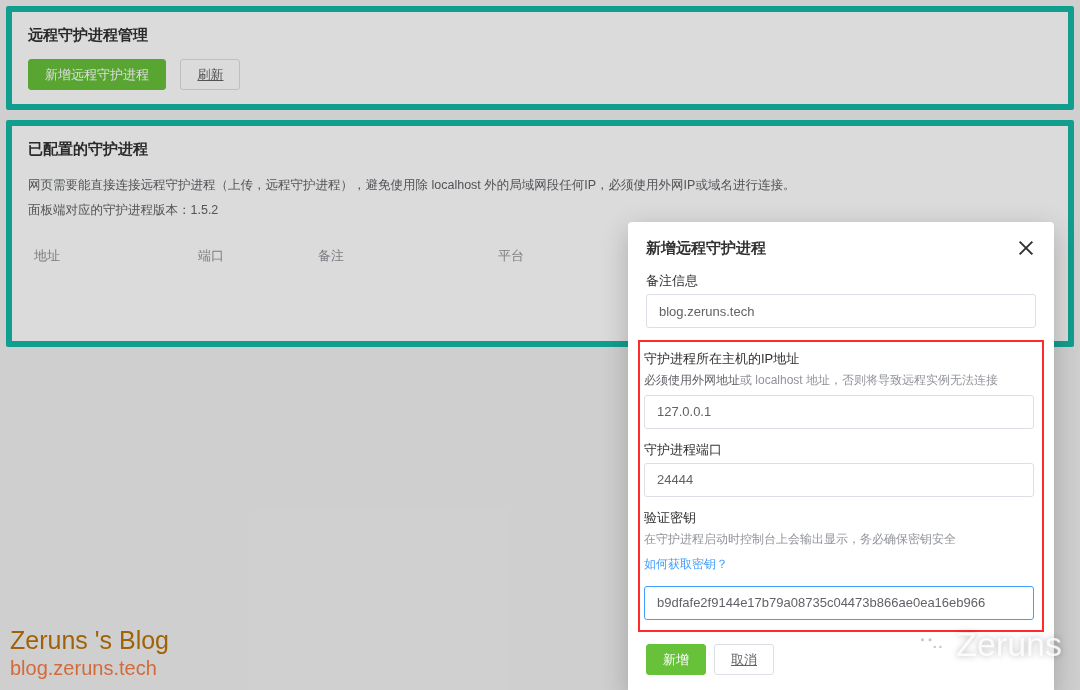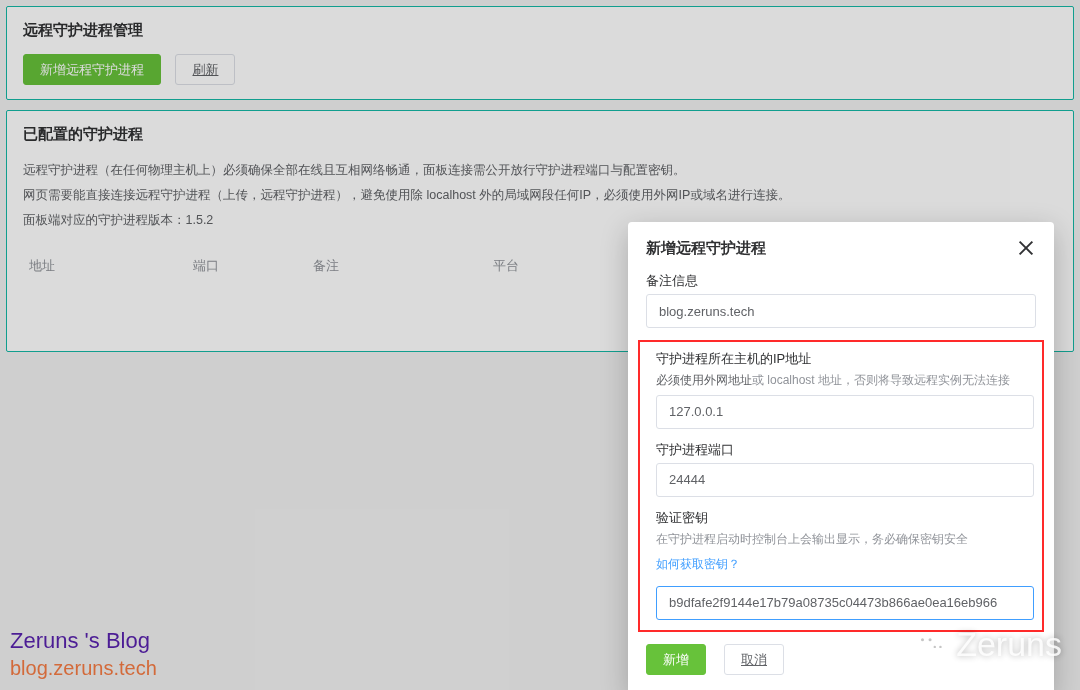--- a/index.html
+++ b/index.html
@@ -7,21 +7,21 @@
     body {
       font-family: -apple-system, "Helvetica Neue", "PingFang SC", "Microsoft YaHei", sans-serif;
       background: #f2f2f2;
       position: relative;
       color: #333;
     }
 
     
     .card {
       background: #fff;
-      border: 1px solid #14b8a6;
+      border: 6px solid #14b8a6;
       border-radius: 2px;
       margin: 6px 6px 10px 6px;
       padding: 14px 16px;
     }
     .card .card-title {
       font-size: 15px;
       font-weight: 600;
       color: #303133;
       margin-bottom: 14px;
     }
@@ -145,36 +145,36 @@
       font-size: 13px;
       color: #606266;
       background: #fff;
       outline: none;
     }
     .input-focused { border-color: #409eff; }
 
     
     .highlight-box {
       border: 2px solid #ff2a2a;
-      padding: 8px 8px 10px 16px;
+      padding: 8px 8px 10px 4px;
       margin-left: -8px;
       margin-right: -8px;
       margin-bottom: 12px;
     }
     .highlight-box .form-group:last-child { margin-bottom: 0; }
 
-    .modal-footer { display: flex; gap: 18px; margin-top: 4px; }
+    .modal-footer { display: flex; gap: 8px; margin-top: 4px; }
 
     
     .wm-bloglabel {
       position: absolute;
       left: 10px;
       bottom: 34px;
-      font-size: 22px;
-      color: #4c1d95;
+      font-size: 25px;
+      color: #a16207;
       line-height: 1.3;
     }
     .wm-blogurl {
       position: absolute;
       left: 10px;
       bottom: 10px;
       font-size: 20px;
       color: #d36a3a;
       line-height: 1.2;
     }
@@ -206,21 +206,20 @@
       <span>新增远程守护进程</span>
     </span>
     <span class="btn btn-plain" style="margin-left:10px;">
       <span>刷新</span>
     </span>
   </div>
 </div>
 
 <div class="card">
   <div class="card-title">已配置的守护进程</div>
-  <div class="info-para">远程守护进程（在任何物理主机上）必须确保全部在线且互相网络畅通，面板连接需公开放行守护进程端口与配置密钥。</div>
   <div class="info-para">网页需要能直接连接远程守护进程（上传，远程守护进程），避免使用除 localhost 外的局域网段任何IP，必须使用外网IP或域名进行连接。</div>
   <div class="info-para">面板端对应的守护进程版本：1.5.2</div>
 
   <div class="table-header">
     <div class="th th-addr">地址</div>
     <div class="th th-port">端口</div>
     <div class="th th-remark">备注</div>
     <div class="th th-plat">平台</div>
     <div class="th th-cpu">CPU</div>
   </div>

